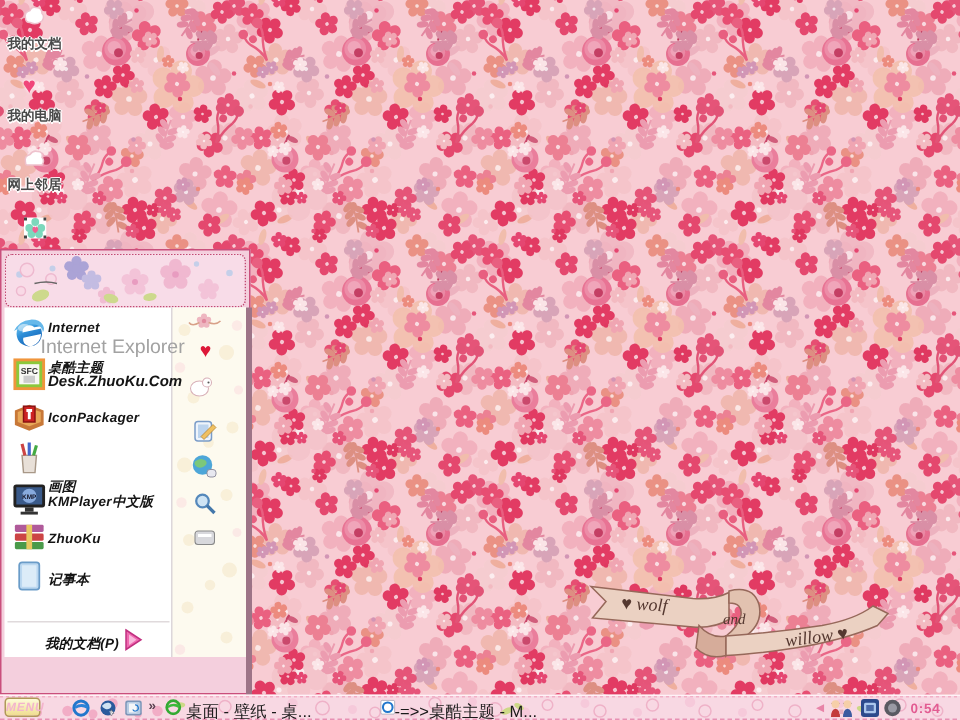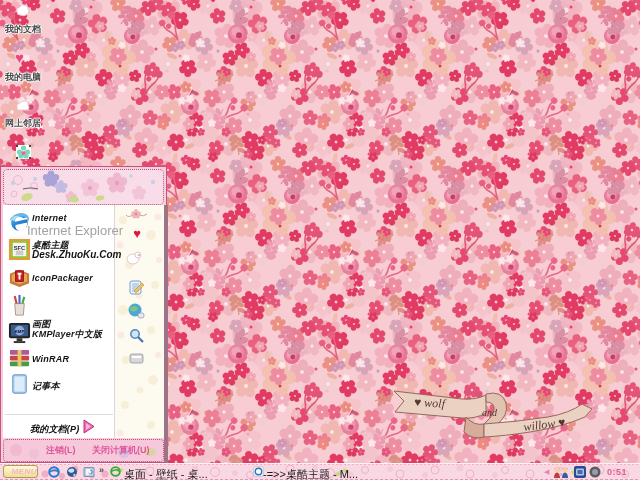--- a/index.html
+++ b/index.html
@@ -1831,49 +1831,37 @@
         </div>
   <div class="mitem" style="top:142px">
           <svg class="mico" width="24" height="24" viewBox="0 0 24 24">
             <g>
               <rect x="2" y="3" width="20" height="5" rx="1" fill="#b05a9a"></rect>
               <rect x="2" y="9" width="20" height="5" rx="1" fill="#cc4444"></rect>
               <rect x="2" y="15" width="20" height="5" rx="1" fill="#4a9a4a"></rect>
               <rect x="10" y="3" width="4" height="17" fill="#e8c860"></rect>
             </g>
           </svg>
-   <div class="mtxt" style="top:7px">WinRAR</div>
+   <div class="mtxt" style="top:7px">ZhuoKu</div>
         </div>
   <div class="mitem" style="top:168px">
           <svg class="mico" width="24" height="24" viewBox="0 0 24 24">
             <rect x="5" y="2" width="14" height="19" rx="2" fill="#bcd8f0" stroke="#6a9cc8" stroke-width="1.2"></rect>
             <rect x="7" y="4" width="10" height="15" fill="#dcecf8"></rect>
           </svg>
    <div class="mtxt" style="top:7px">记事本</div>
         </div>
   <div class="abs" style="left:2px;top:209px;width:108px;height:1px;background:#e0dadc"></div>
   <div class="mtxt" style="left:27px;top:218px;position:absolute;color:#111;font-size:9px">我的文档(P)</div>
   <svg class="abs" style="left:79px;top:214px" width="14" height="15" viewBox="0 0 14 15">
           <path d="M2,1 L12,7.5 L2,14 Z" fill="#f06ab0" stroke="#c03080" stroke-width="1"></path>
           <path d="M4,4 L9,7.5 L4,11 Z" fill="#f8b8dc"></path>
         </svg>
  </div>
  <div id="mrborder"></div>
- <div id="mfoot">
-  <svg width="159" height="21">
-   <g opacity="0.65">
-            <circle cx="12" cy="10" r="6" fill="#eeb0cc"></circle>
-            <circle cx="30" cy="14" r="5" fill="#f0bcd4"></circle>
-            <circle cx="120" cy="12" r="6" fill="#c8bce0"></circle>
-            <ellipse cx="146" cy="12" rx="6" ry="4" fill="#ccd98a"></ellipse>
-          </g>
-   <text x="42" y="13" font-size="9" font-weight="bold" fill="#e0559e" font-family="Liberation Sans">注销(L)</text>
-   <text x="88" y="13" font-size="9" font-weight="bold" fill="#e0559e" font-family="Liberation Sans">关闭计算机(U)</text>
-  </svg>
- </div>
 </div>
 
 <div id="tbar">
  <svg class="abs" style="left:0;top:0" width="640" height="17">
   <rect width="640" height="17" fill="#f8d8e3"></rect>
   <rect width="640" height="1" fill="#fff2f6"></rect>
   <line x1="0" y1="1.5" x2="640" y2="1.5" stroke="#f2afc6" stroke-width="1" stroke-dasharray="2,2"></line>
   <line x1="0" y1="16.5" x2="640" y2="16.5" stroke="#e791b4" stroke-width="1" stroke-dasharray="3,2"></line>
   <g fill="none" stroke="#efb2c8" stroke-width="1">
    <circle cx="150" cy="8" r="4"></circle>
@@ -1914,21 +1902,21 @@
           <circle cx="25" cy="12" r="3"></circle>
         </g>
   <g fill="#cbd983" opacity="0.95">
           <ellipse cx="338" cy="11" rx="4" ry="2" transform="rotate(-25 338 11)"></ellipse>
           <ellipse cx="346" cy="8" rx="3.5" ry="1.8" transform="rotate(30 346 8)"></ellipse>
           <ellipse cx="575" cy="10" rx="4" ry="2" transform="rotate(20 575 10)"></ellipse>
           <ellipse cx="120" cy="7" rx="3.5" ry="1.8"></ellipse>
         </g>
  </svg>
 
- <div class="abs" style="left:3px;top:2px;width:35px;height:13px;background:linear-gradient(#fdfbd8,#f0dd90);border:1px solid #b0985a;border-radius:3px;box-sizing:border-box;text-align:right;font-size:8px;font-weight:bold;font-style:italic;color:#f3b3cd;line-height:11px;letter-spacing:0.5px">MENU</div>
+ <div class="abs" style="left:3px;top:2px;width:24px;height:13px;background:linear-gradient(#fdfbd8,#f0dd90);border:1px solid #b0985a;border-radius:3px;box-sizing:border-box;text-align:right;font-size:8px;font-weight:bold;font-style:italic;color:#f3b3cd;line-height:11px;letter-spacing:0.5px">MENU</div>
  <svg class="abs" style="left:48px;top:3px" width="12" height="12" viewBox="0 0 24 24">
         <circle cx="12" cy="12" r="9.5" fill="none" stroke="#2277cc" stroke-width="4"></circle>
         <path d="M3,10 q9,-6 19,-1 l-2,4 q-8,-5 -15,0 Z" fill="#2b82d8"></path>
       </svg>
  <svg class="abs" style="left:66px;top:3px" width="12" height="12" viewBox="0 0 24 24">
         <circle cx="12" cy="12" r="10" fill="#2a5a9c"></circle>
         <path d="M4,9 q4,-5 9,-4 q5,2 3,6 q-3,4 -8,2 q-4,-2 -4,-4 M14,16 q4,-1 6,2 q-2,3 -5,2 Z" fill="#cfe2f2"></path>
         <path d="M16,14 l4,5 l-2,0 l-1,3 l-2,-1 l1,-3 Z" fill="#fff" stroke="#445" stroke-width="0.8"></path>
       </svg>
  <svg class="abs" style="left:83px;top:3px" width="12" height="12" viewBox="0 0 24 24">
@@ -1960,14 +1948,14 @@
       </svg>
  <svg class="abs" style="left:574px;top:3px" width="12" height="12" viewBox="0 0 12 12">
         <rect width="12" height="12" rx="2" fill="#2c4a8c"></rect>
         <rect x="2" y="2.5" width="8" height="7" rx="1" fill="#aac6ec"></rect>
         <rect x="3.5" y="4" width="5" height="4" fill="#4c6aa8"></rect>
       </svg>
  <svg class="abs" style="left:589px;top:3px" width="12" height="12" viewBox="0 0 12 12">
         <circle cx="6" cy="6" r="5.5" fill="#5a5a62"></circle>
         <circle cx="6" cy="6" r="3" fill="#9a9aa4"></circle>
       </svg>
- <div class="abs" style="left:607px;top:4px;font-size:9px;font-weight:bold;color:#e25c92;letter-spacing:0.5px">0:51</div>
+ <div class="abs" style="left:607px;top:4px;font-size:9px;font-weight:bold;color:#e25c92;letter-spacing:0.5px">0:54</div>
 </div>
 </div>
 </body></html>

